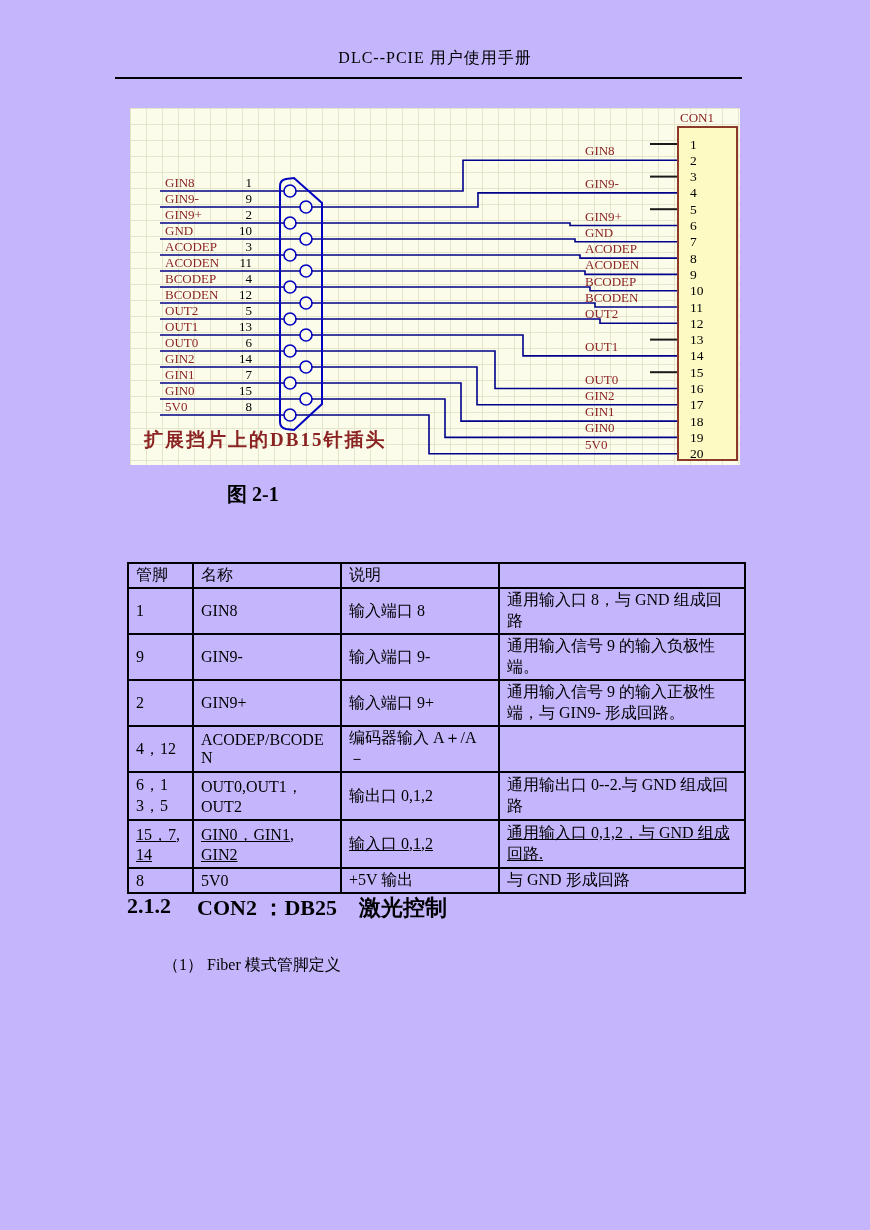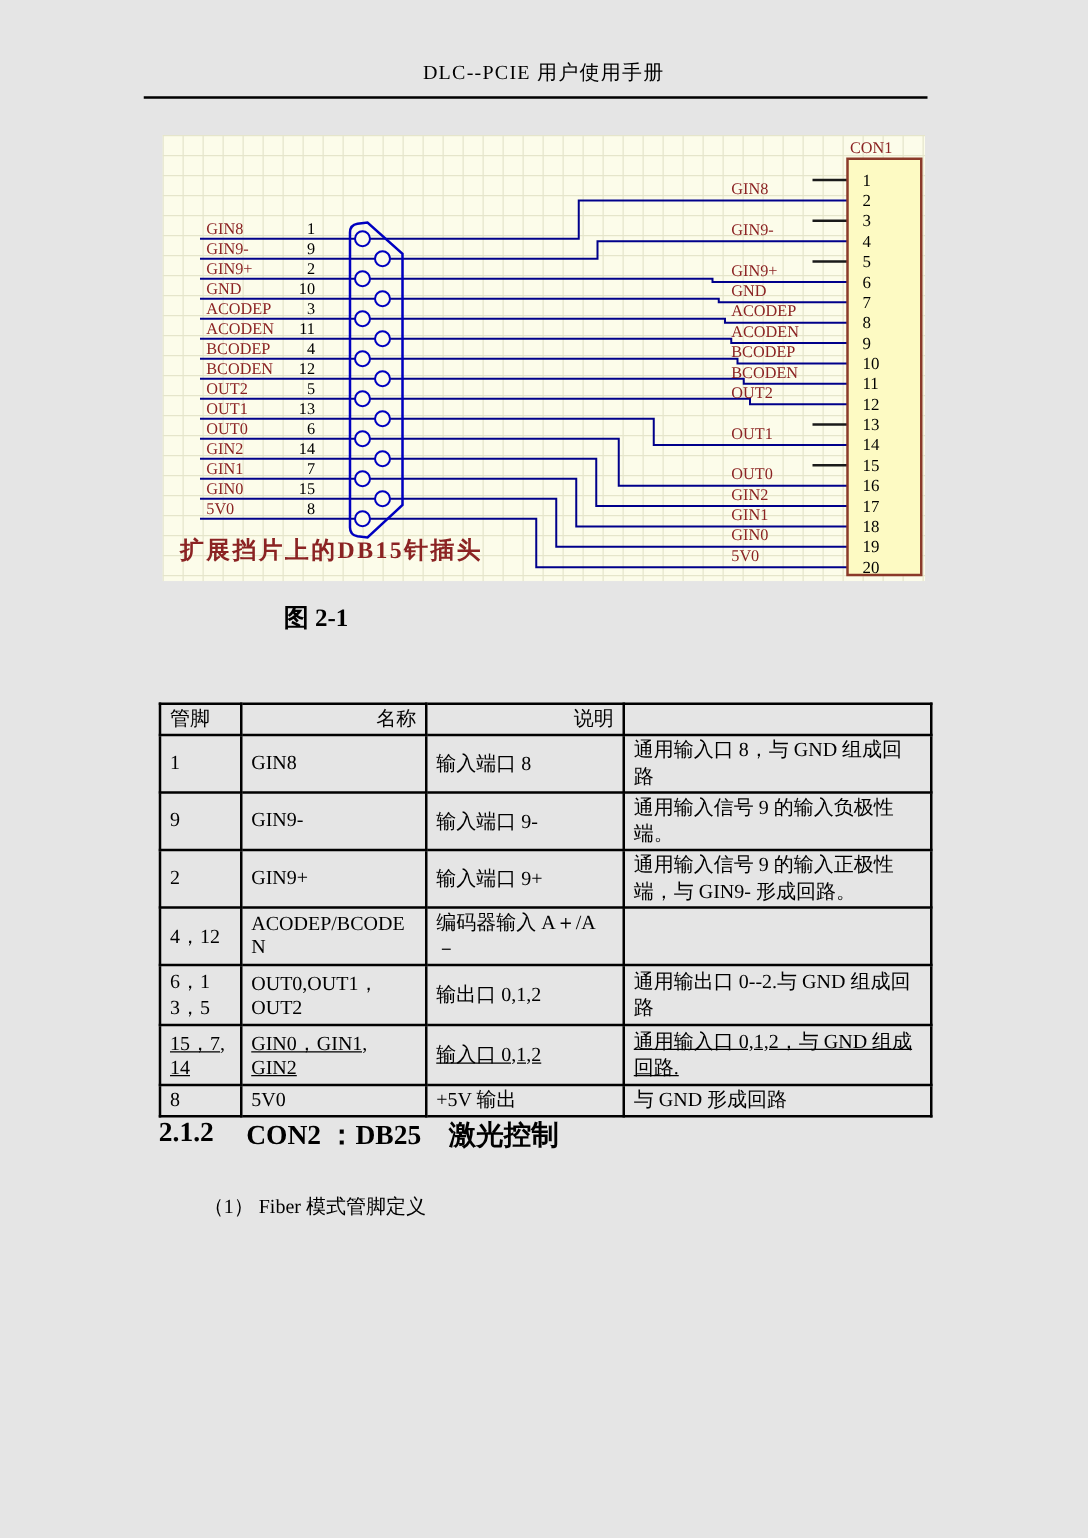--- a/index.html
+++ b/index.html
@@ -1,17 +1,17 @@
 <!DOCTYPE html>
 <html><head>
 <meta charset="utf-8">
 <style>
   html,body{margin:0;padding:0;background:#888;}
   .page{
-    position:relative;width:870px;height:1230px;background:#e5e5e5;
+    position:relative;width:870px;height:1230px;background:#c4b5fd;
     font-family:"Liberation Serif","DejaVu Serif",serif;color:#000;overflow:hidden;
   }
   
   .hdr-title{position:absolute;top:48px;left:0;width:100%;text-align:center;
     font-size:16px;letter-spacing:1px;}
   .hdr-rule{position:absolute;top:77px;left:115px;width:627px;height:2px;background:#000;}
   
   .diagram{position:absolute;top:108px;left:130px;width:610px;height:357px;}
   .diagram svg{display:block;}
   .dgtext{font-family:"Liberation Serif","DejaVu Serif",serif;}
@@ -19,21 +19,21 @@
   .figcap{position:absolute;top:481px;left:127px;width:616px;display:flex;gap:20px;
     padding-left:100px;box-sizing:border-box;font-weight:bold;font-size:20px;}
   
   .note{position:absolute;top:511px;left:127px;width:622px;font-weight:bold;
     font-size:17.5px;line-height:24px;}
   
   table.pins{position:absolute;top:562px;left:127px;border-collapse:collapse;
     table-layout:fixed;width:617px;font-size:16px;}
   table.pins td,table.pins th{border:2px solid #000;padding:1px 7px;vertical-align:middle;
     font-weight:normal;text-align:left;word-break:break-word;overflow:hidden;}
-  table.pins th.c{text-align:right;}
+  table.pins th.c{text-align:left;}
   table.pins td.pincol{word-break:break-all;}
   
   .section{position:absolute;top:893px;left:127px;display:flex;gap:26px;
     font-size:22px;font-weight:bold;}
   .subitem{position:absolute;top:955px;left:163px;font-size:16px;}
 </style>
 </head>
 <body>
 
 <div class="page">

